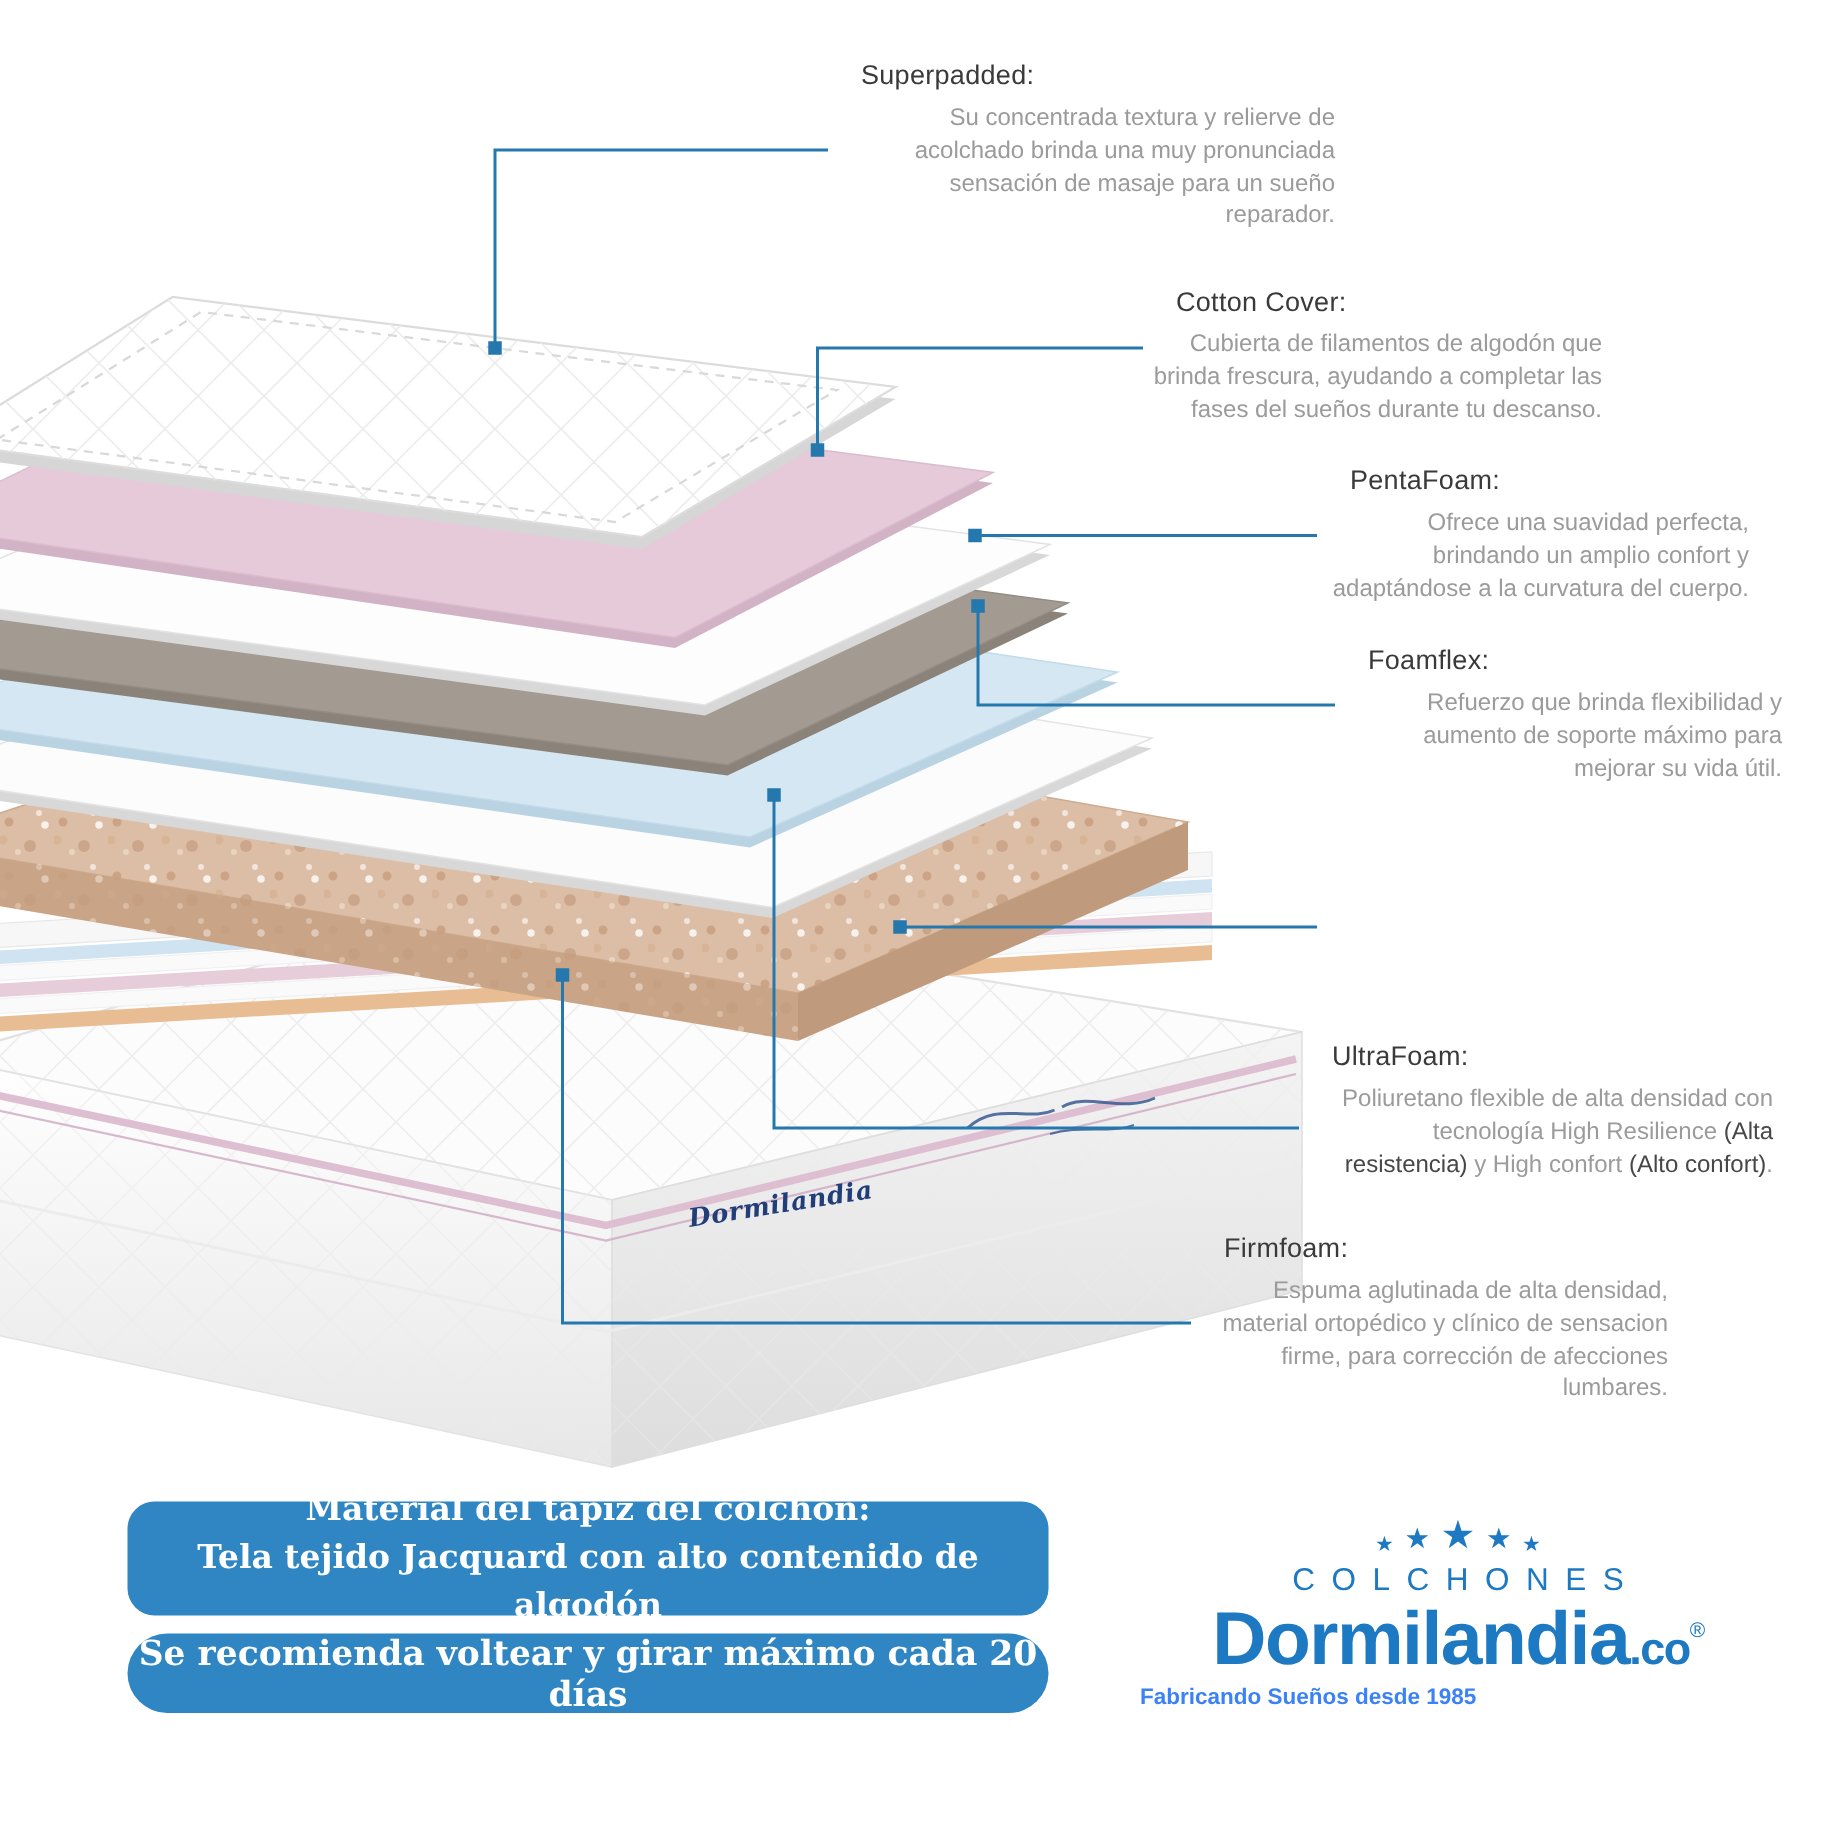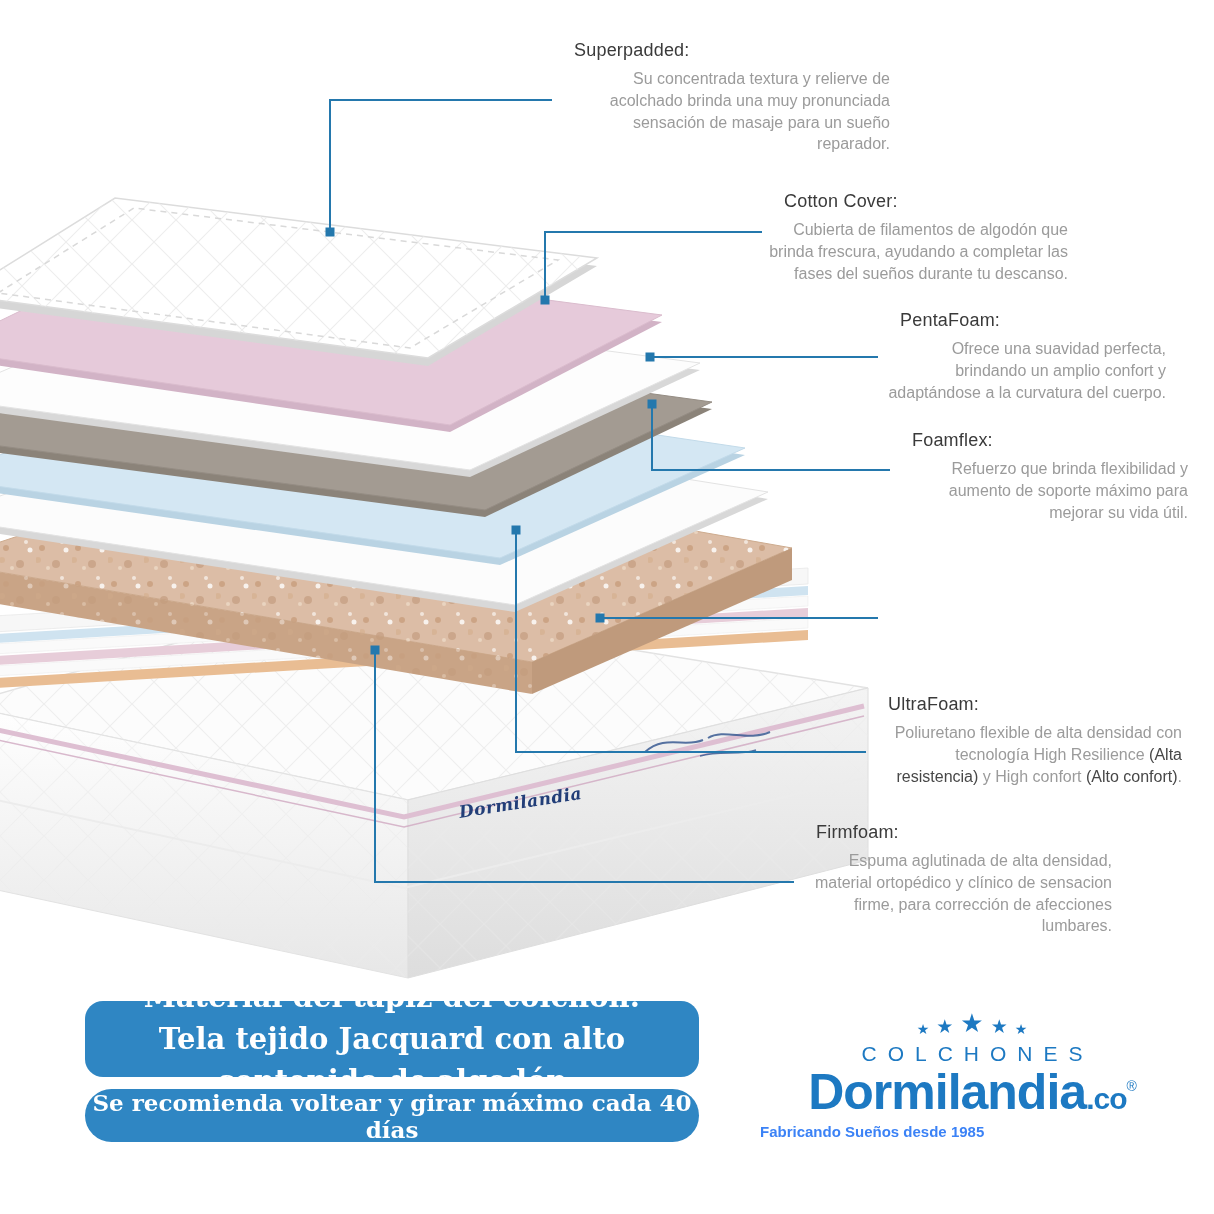--- a/index.html
+++ b/index.html
@@ -17,21 +17,21 @@
   .callout-desc{
     font-size:16px;line-height:1.36;color:#9b9b9b;margin:0;text-align:right;
   }
   .callout-desc .dark{color:#474747;}
 
   .banner{
     position:absolute;background:#2f86c3;color:#ffffff;
     display:flex;flex-direction:column;justify-content:center;align-items:center;
     font-family:"DejaVu Serif", serif;font-weight:700;text-align:center;
   }
-  #banner-1{left:85px;top:1001px;width:614px;height:76px;border-radius:18px;font-size:29px;line-height:1.45;}
+  #banner-1{left:85px;top:1001px;width:614px;height:76px;border-radius:18px;font-size:22px;line-height:1.45;}
   #banner-2{left:85px;top:1089px;width:614px;height:53px;border-radius:27px;font-size:23px;}
 
   #logo-block{
     position:absolute;left:760px;top:1006px;width:424px;text-align:center;color:#1d79c2;
   }
   #stars-row{display:flex;justify-content:center;align-items:flex-end;gap:7px;height:30px;}
   .star{color:#1d79c2;line-height:1;}
   .star.s1{font-size:14px;} .star.s2{font-size:19px;} .star.s3{font-size:26px;}
   #colchones{font-size:21px;letter-spacing:11px;margin-top:6px;color:#1d79c2;font-weight:400;text-indent:11px;}
   #brand-name{
@@ -187,21 +187,21 @@
   <div class="callout" style="left:872px;top:694px;width:310px;">
     <div class="callout-title">UltraFoam:</div>
     <p class="callout-desc"><span>Poliuretano flexible de alta densidad con tecnología High Resilience </span><span class="dark">(Alta resistencia)</span><span> y High confort </span><span class="dark">(Alto confort)</span><span>.</span></p>
   </div>
 
   <div class="banner" id="banner-1">
     <div>Material del tapiz del colchón:</div>
     <div>Tela tejido Jacquard con alto contenido de algodón</div>
   </div>
   <div class="banner" id="banner-2">
-    <div>Se recomienda voltear y girar máximo cada 40 días</div>
+    <div>Se recomienda voltear y girar máximo cada 20 días</div>
   </div>
 
   <div id="logo-block">
     <div id="stars-row">
       <span class="star s1">★</span>
       <span class="star s2">★</span>
       <span class="star s3">★</span>
       <span class="star s2">★</span>
       <span class="star s1">★</span>
     </div>

